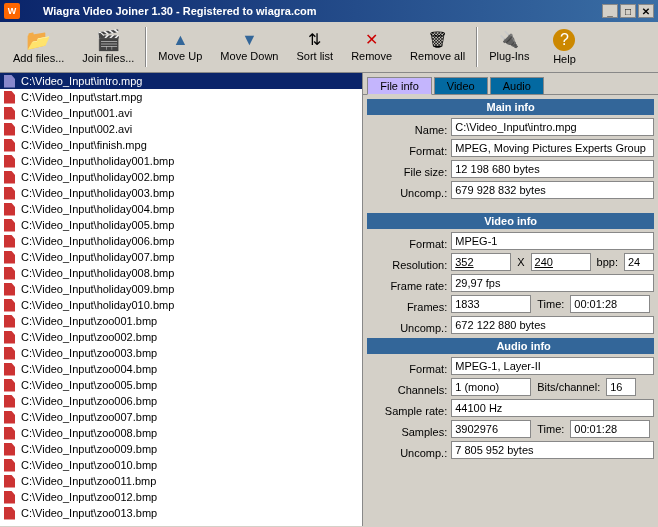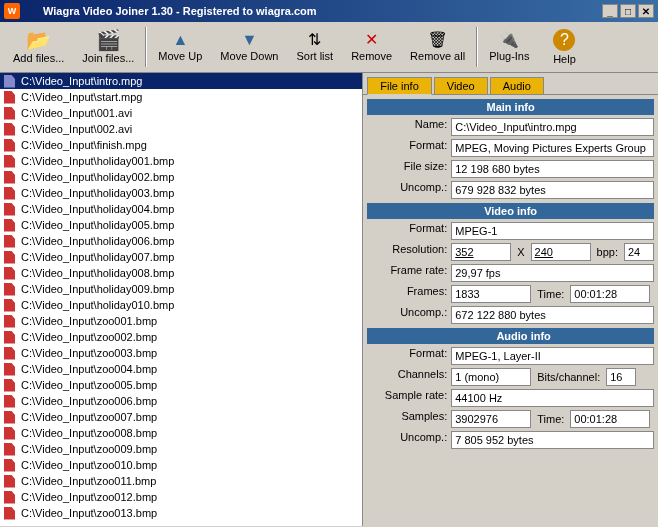--- a/index.html
+++ b/index.html
@@ -92,28 +92,28 @@
     
     .tabs {
       display: flex;
       padding: 4px 4px 0 4px;
       border-bottom: 1px solid #888;
       background: #d4d0c8;
     }
     .tab {
       padding: 2px 12px;
       border: 1px solid #888;
-      background: #eab308;
+      background: #0369a1;
       cursor: pointer;
       font-size: 11px;
       margin-right: 2px;
       border-bottom: none;
     }
     .tab.active {
-      background: #eab308;
+      background: #c4b5fd;
       border-bottom: 1px solid #d4d0c8;
       margin-bottom: -1px;
       z-index: 1;
     }
 
     
     .info-panel {
       padding: 4px;
       flex: 1;
       overflow-y: auto;
@@ -122,21 +122,21 @@
       background: #336699;
       color: white;
       padding: 2px 6px;
       font-size: 11px;
       font-weight: bold;
       text-align: center;
       margin-bottom: 3px;
     }
     .info-row {
       display: flex;
-      align-items: flex-start;
+      align-items: flex-end;
       margin-bottom: 3px;
       font-size: 11px;
     }
     .info-label {
       text-align: right;
       min-width: 80px;
       margin-right: 4px;
       color: #000;
       flex-shrink: 0;
     }
@@ -422,21 +422,21 @@
       <div class="info-row">
         <span class="info-label">File size:</span>
         <div class="info-value">12 198 680 bytes</div>
       </div>
 
       <div class="info-row">
         <span class="info-label">Uncomp.:</span>
         <div class="info-value">679 928 832 bytes</div>
       </div>
 
-      <div class="section-header" style="margin-top:4px;">Video info</div>
+      <div class="section-header" style="margin-top:14px;">Video info</div>
 
       <div class="info-row">
         <span class="info-label">Format:</span>
         <div class="info-value">MPEG-1</div>
       </div>
 
       <div class="info-row">
         <span class="info-label">Resolution:</span>
         <div class="info-row-group">
           <div class="info-value narrow">352</div>

